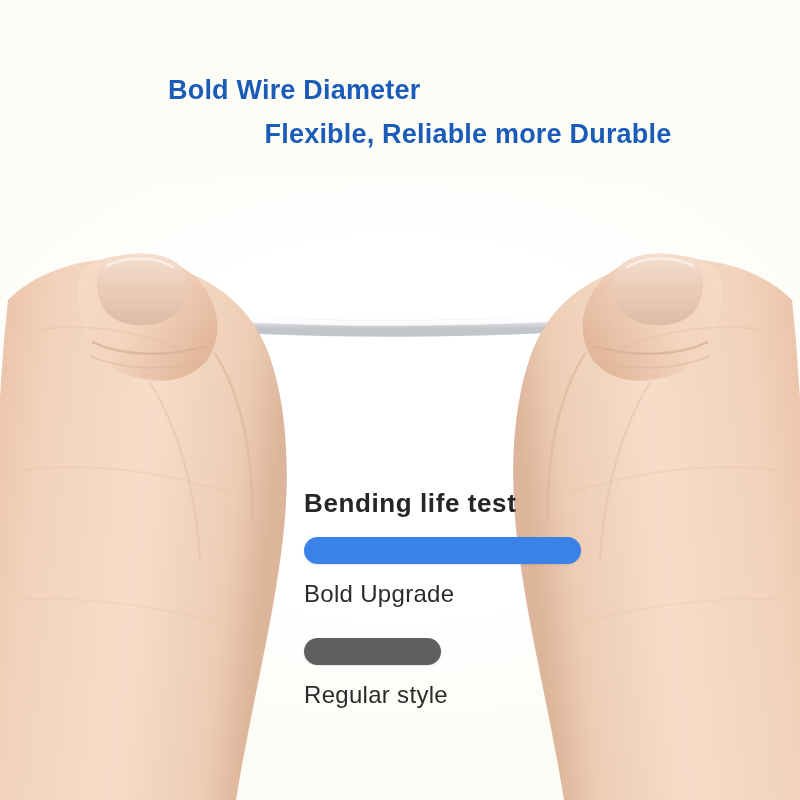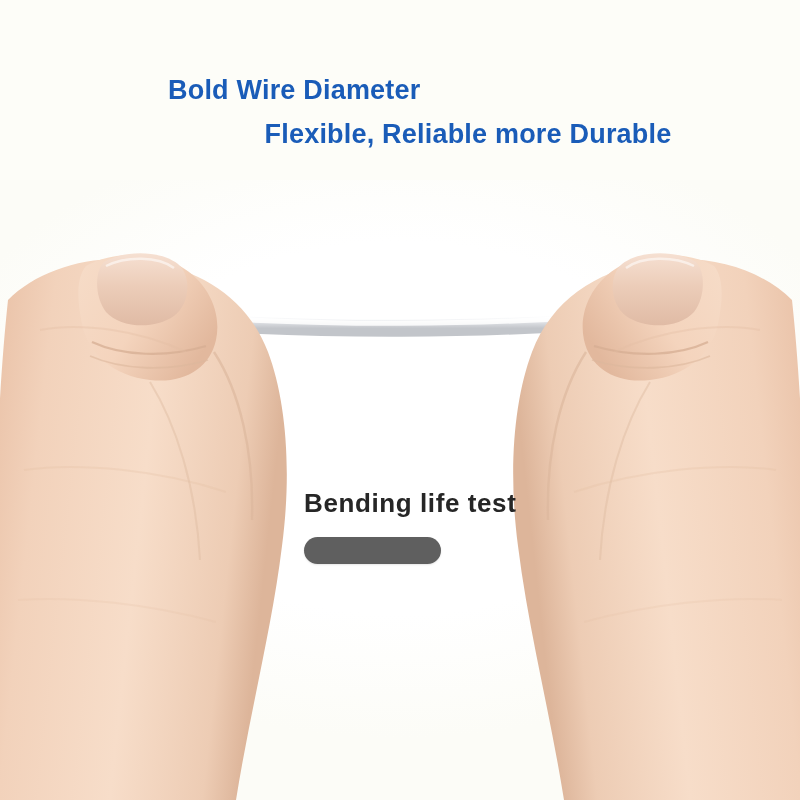--- a/index.html
+++ b/index.html
@@ -242,20 +242,25 @@
       <path d="M 760 330 C 720 322, 660 330, 614 352" fill="none" stroke="#e3bda2" stroke-width="2" opacity="0.35"></path>
       <path d="M 776 470 C 720 462, 640 470, 574 492" fill="none" stroke="#e3bda2" stroke-width="2" opacity="0.28"></path>
       <path d="M 782 600 C 724 596, 650 604, 584 622" fill="none" stroke="#e3bda2" stroke-width="2" opacity="0.22"></path>
     </g>
   </svg>
 
   <div class="panel">
 
     <div class="panel-title" style="color: rgb(38, 38, 38);">Bending life test</div>
 
+    <div class="bar-group">
+      <div class="bar blue" id="bar-0" style="width: 277px; background: rgb(59, 130, 232);"></div>
+      <div class="bar-label">Bold Upgrade</div>
+    </div>
 
     <div class="bar-group">
       <div class="bar gray" id="bar-1" style="width: 137px; background: rgb(95, 95, 95);"></div>
+      <div class="bar-label last">Regular style</div>
     </div>
 
   </div>
 
 </div>
 
 </body></html>

